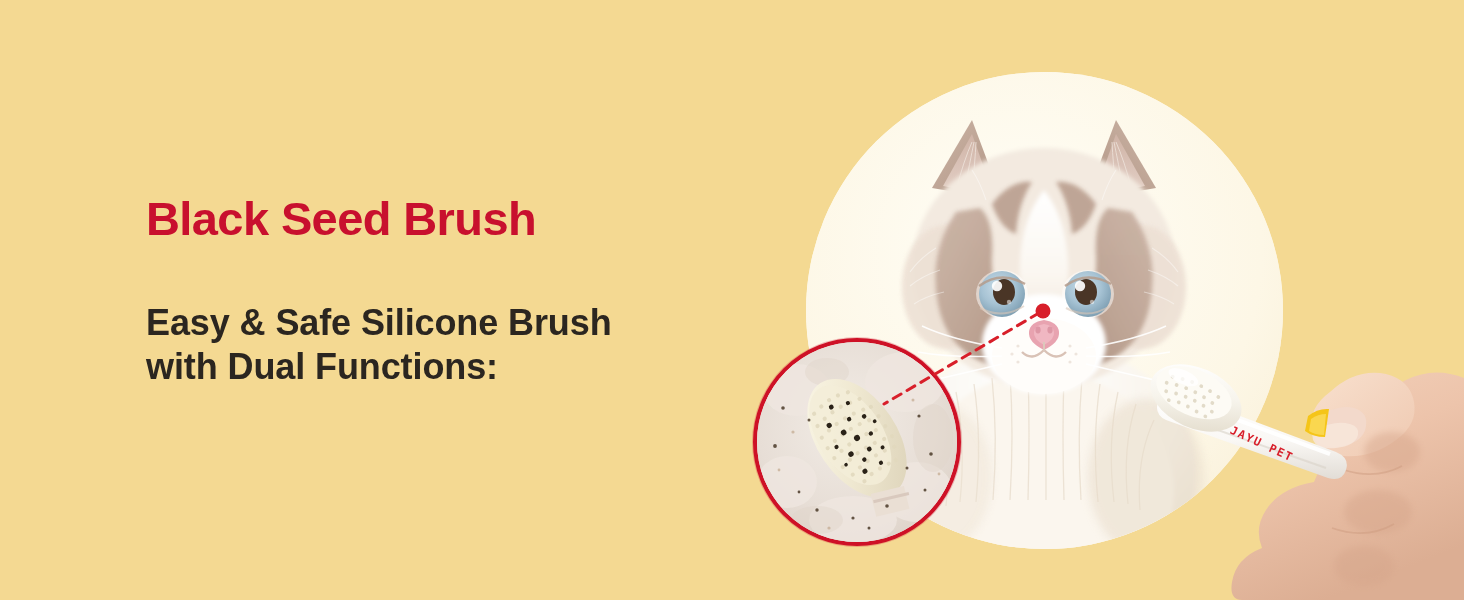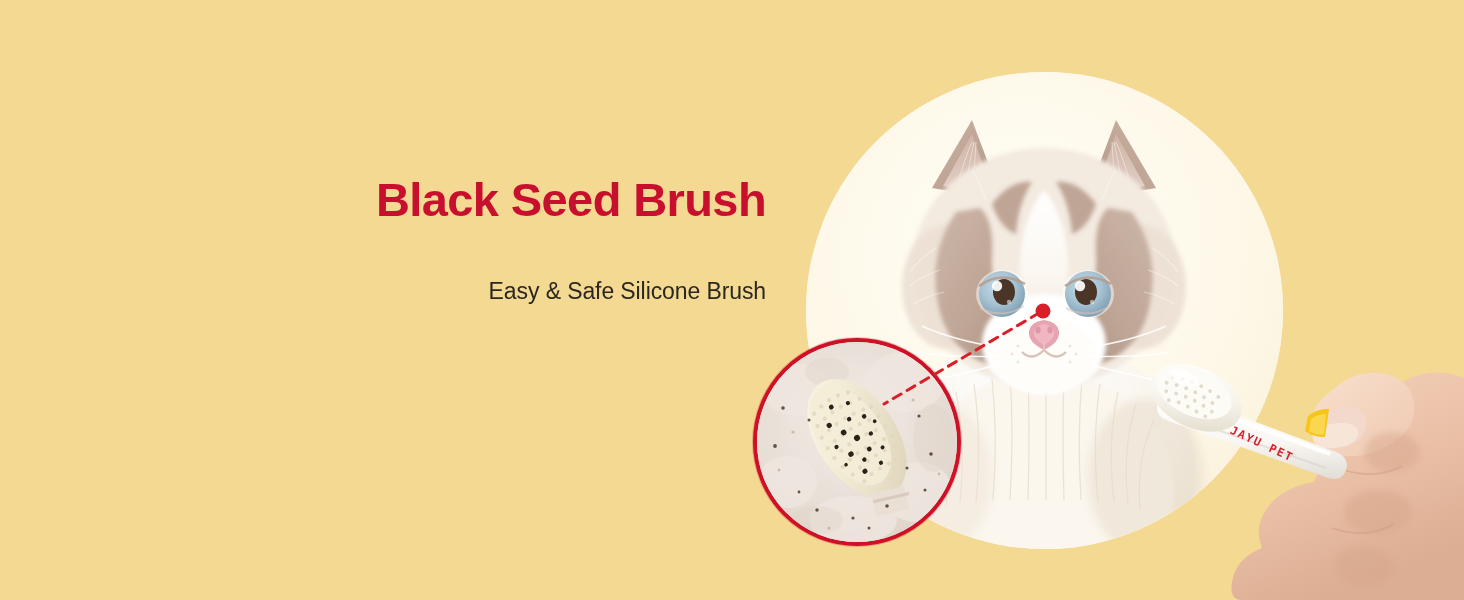--- a/index.html
+++ b/index.html
@@ -12,36 +12,35 @@
   .banner {
     position:relative;
     width:1464px; height:600px;
     background:#F4D992;
     overflow:hidden;
   }
 
   
   .text-block {
     position:absolute;
-    left:146px; top:175px;
+    left:146px; top:194px;
     width:620px;
-    text-align:right;
   }
   .headline {
     font-size:47px;
     font-weight:bold;
     color:#C8102E;
     letter-spacing:-0.6px;
     line-height:1.05;
     white-space:nowrap;
   }
   .subcopy {
-    margin-top:45px;
-    font-size:23px;
-    font-weight:400;
+    margin-top:58px;
+    font-size:36px;
+    font-weight:700;
     color:#2B2620;
     line-height:44px;
     letter-spacing:-0.1px;
   }
   .subcopy .line { display:block; white-space:nowrap; }
 
   
   .hero-circle {
     position:absolute;
     left:806px; top:72px;
@@ -494,16 +493,17 @@
 
   <svg class="connector" viewBox="0 0 1464 600" xmlns="http://www.w3.org/2000/svg">
     <line x1="1039" y1="313" x2="884" y2="404" stroke="#D81F2A" stroke-width="3" stroke-dasharray="9 7" stroke-linecap="round"></line>
     <circle cx="1043" cy="311" r="7.5" fill="#D81F2A"></circle>
   </svg>
 
   <div class="text-block">
     <h1 class="headline">Black Seed Brush</h1>
     <div class="subcopy">
       <span class="line">Easy &amp; Safe Silicone Brush</span>
+      <span class="line">with Dual Functions:</span>
     </div>
   </div>
 
 </div>
 
 </body></html>

